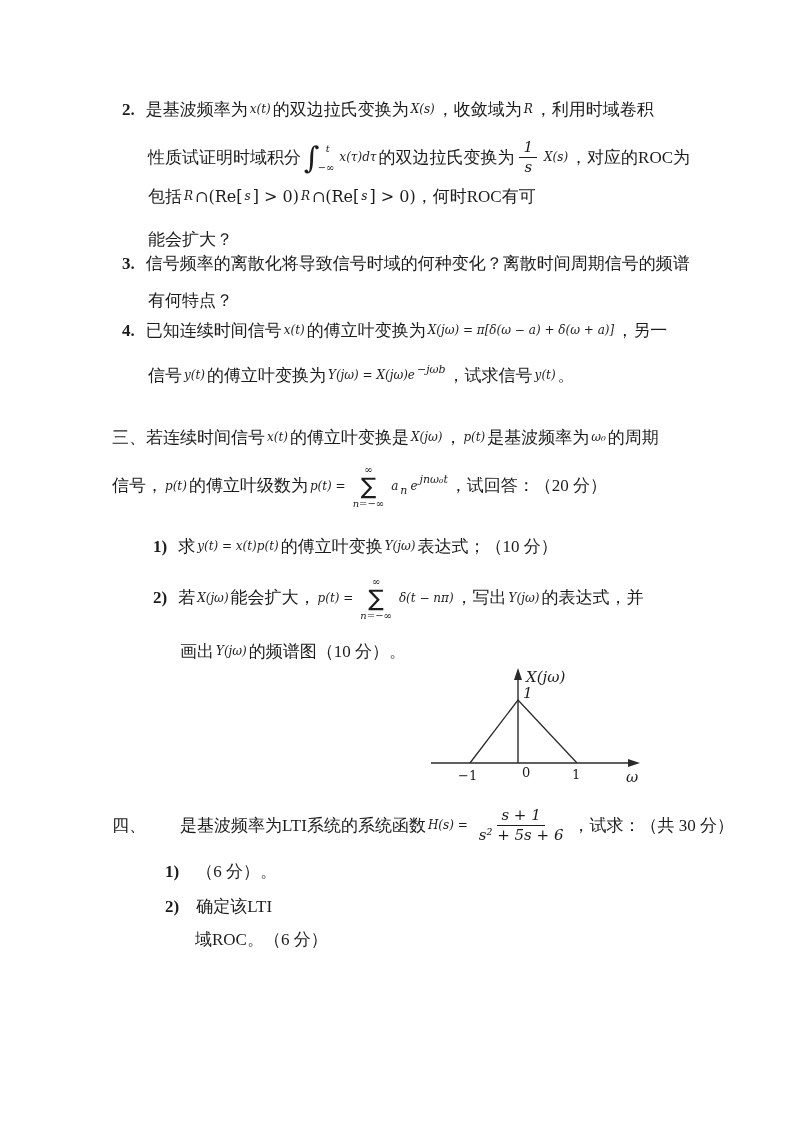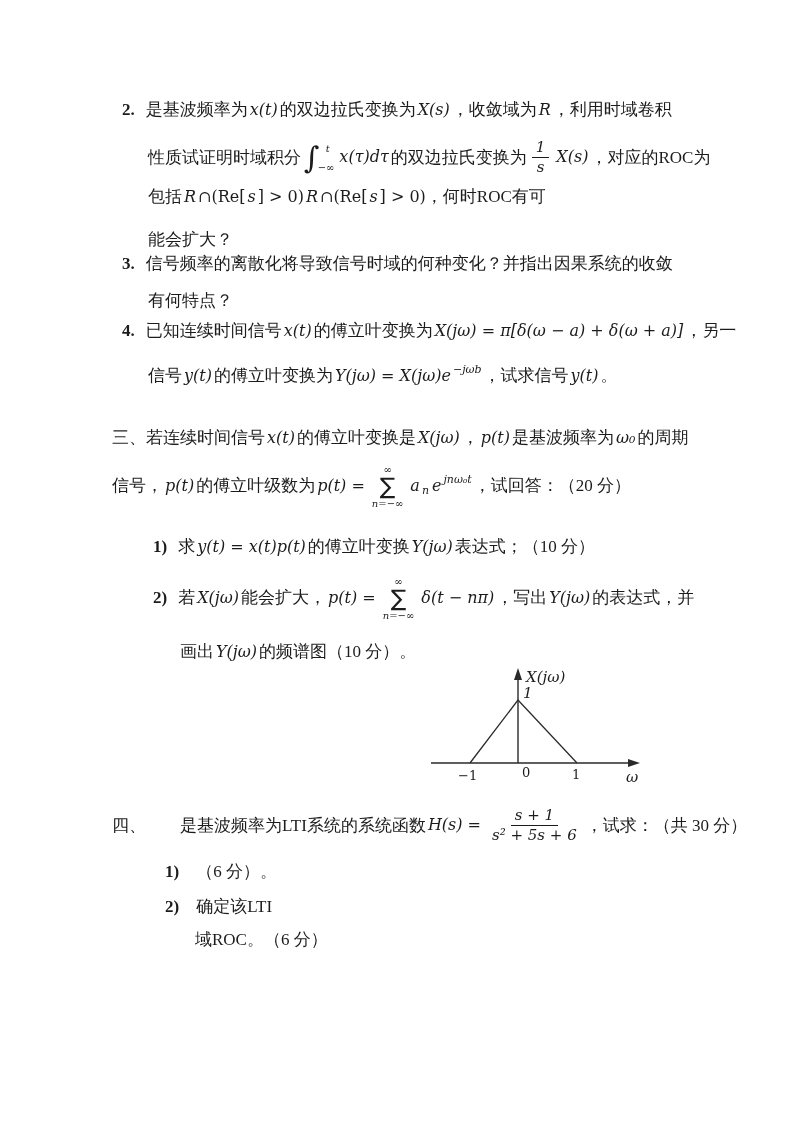--- a/index.html
+++ b/index.html
@@ -7,21 +7,21 @@
     position:relative;width:794px;height:1123px;background:#ffffff;
     font-family:"Liberation Serif","DejaVu Serif",serif;color:#1c1c1c;
     overflow:hidden;margin:0 auto;
   }
   .line{
     position:absolute;display:flex;align-items:center;white-space:nowrap;
     font-size:17px;line-height:1.3;
   }
   .cn{font-family:"Liberation Serif","DejaVu Serif",serif;}
   .rm{font-family:"DejaVu Serif","Liberation Serif",serif;font-size:16px;}
-  .m{font-family:"DejaVu Serif","Liberation Serif",serif;font-style:italic;font-size:16px;margin:0 2px;}
+  .m{font-family:"DejaVu Serif","Liberation Serif",serif;font-style:italic;font-size:12px;margin:0 2px;}
   .bf{font-weight:normal;}
   .num{font-weight:bold;margin-right:11px;}
   .num4{font-weight:bold;margin-right:17px;}
   .sec{margin-right:34px;}
   .frac{
     display:inline-flex;flex-direction:column;align-items:center;margin:0 5px;
     font-style:italic;font-family:"DejaVu Serif",serif;font-size:15px;line-height:1.15;
   }
   .fnum{padding:0 4px 1px;border-bottom:1px solid #1c1c1c;}
   .fden{padding:1px 4px 0;}
@@ -94,21 +94,21 @@
       <span class="cn">，何时 </span>
       <span class="bf">ROC</span>
       <span class="cn"> 有可</span>
     </div>
   <div class="line" style="top:229px;left:148px">
       <span class="cn">能会扩大？</span>
     </div>
 
   <div class="line" style="top:253px;left:122px">
       <span class="num">3.</span>
-      <span class="cn">信号频率的离散化将导致信号时域的何种变化？并指出因果系统的收敛</span>
+      <span class="cn">信号频率的离散化将导致信号时域的何种变化？离散时间周期信号的频谱</span>
     </div>
   <div class="line" style="top:290px;left:148px">
       <span class="cn">有何特点？</span>
     </div>
 
   <div class="line" style="top:320px;left:122px">
       <span class="num">4.</span>
       <span class="cn">已知连续时间信号 </span>
       <span class="m">x(t)</span>
       <span class="cn"> 的傅立叶变换为 </span>

